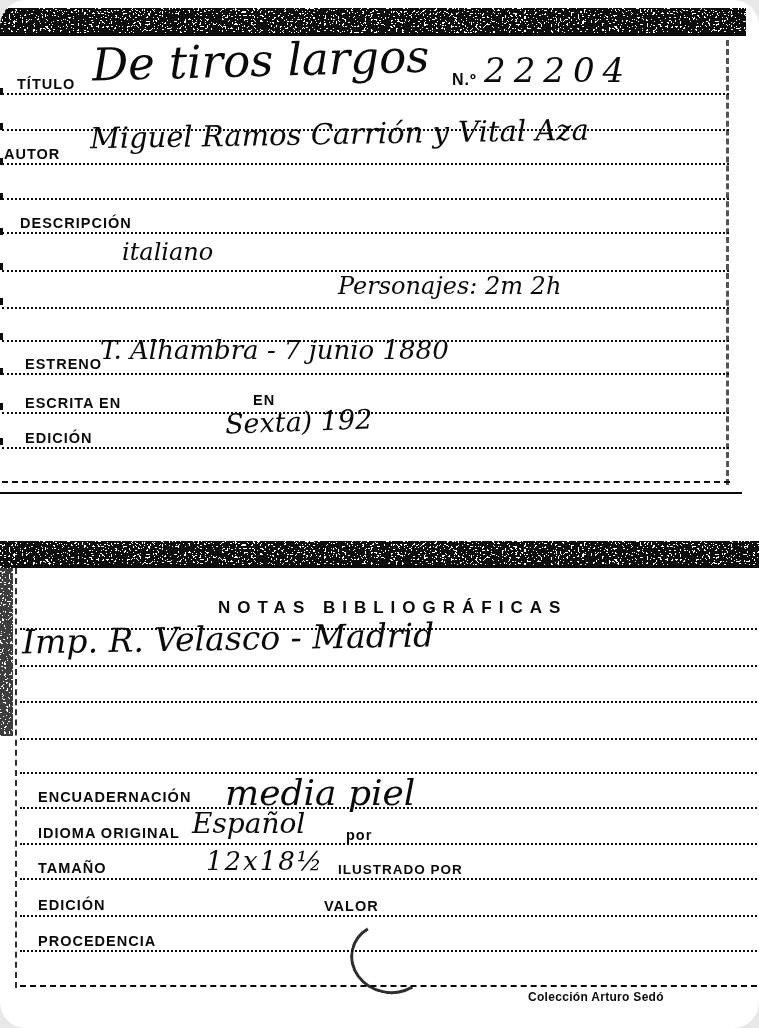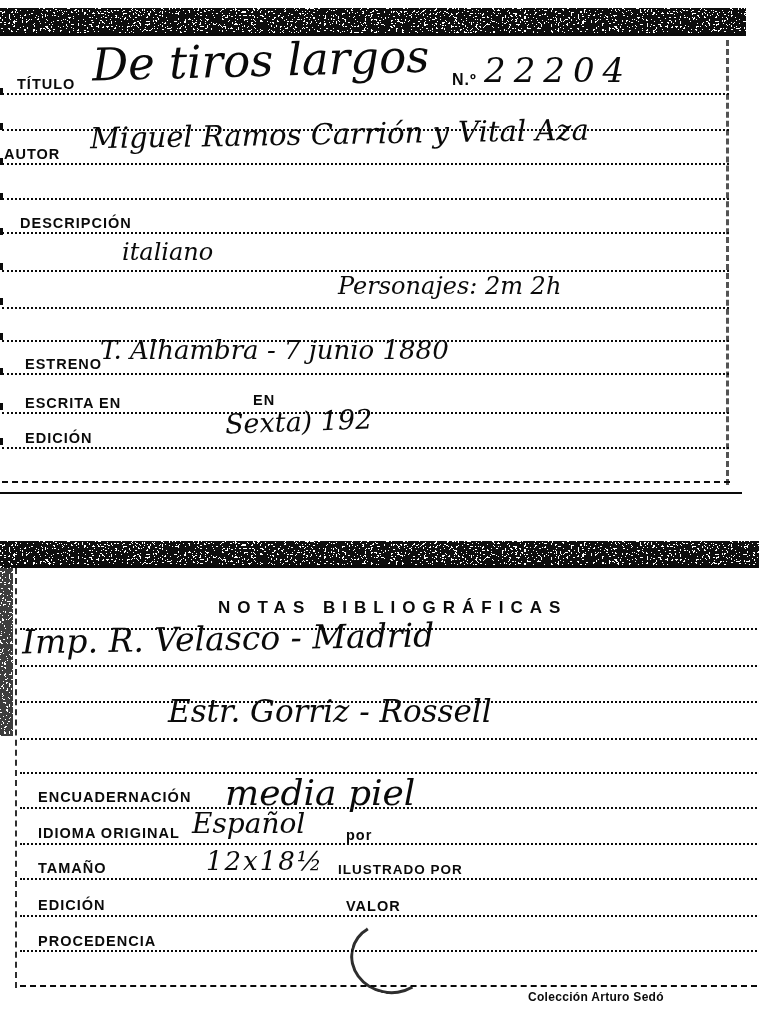--- a/index.html
+++ b/index.html
@@ -4,20 +4,21 @@
 <style>
   html,body{margin:0;padding:0;background:#e8e8e8;}
   .page{
     position:relative;
     width:759px;height:1028px;
     background:#ffffff;
     overflow:hidden;
     font-family:"Liberation Sans", sans-serif;
     color:#0a0a0a;
     margin:0 auto;
+    border-radius:26px;
   }
   .abs{position:absolute;}
   
   .lbl{
     font-family:"Liberation Sans", sans-serif;
     font-weight:bold;
     font-size:14.5px;
     letter-spacing:1px;
     color:#0a0a0a;
     white-space:nowrap;
@@ -143,35 +144,34 @@
   <div class="abs dotline" style="left:20px;top:738px;width:737px"></div>
   <div class="abs dotline" style="left:20px;top:772px;width:737px"></div>
   <div class="abs dotline" style="left:20px;top:807px;width:737px"></div>
   <div class="abs dotline" style="left:20px;top:843px;width:737px"></div>
   <div class="abs dotline" style="left:20px;top:878px;width:737px"></div>
   <div class="abs dotline" style="left:20px;top:915px;width:737px"></div>
   <div class="abs dotline" style="left:20px;top:950px;width:737px"></div>
   <div class="abs dashline" style="left:20px;top:985px;width:737px"></div>
 
   <div class="abs hw" style="left:22px;top:622px;font-size:33px;transform:rotate(-1deg)">Imp. R. Velasco - Madrid</div>
-  <div class="abs hw" style="left:168px;top:696px;font-size:31px">Estr. Gorriz - Rossell</div>
 
   <div class="abs lbl" style="left:38px;top:789px">ENCUADERNACIÓN</div>
   <div class="abs hw" style="left:225px;top:775px;font-size:36px">media piel</div>
 
   <div class="abs lbl" style="left:38px;top:825px">IDIOMA ORIGINAL</div>
   <div class="abs hw" style="left:192px;top:810px;font-size:28px">Español</div>
   <div class="abs lbl" style="left:346px;top:827px;text-transform:none">por</div>
 
   <div class="abs lbl" style="left:38px;top:860px">TAMAÑO</div>
   <div class="abs hw" style="left:206px;top:848px;font-size:26px;letter-spacing:2px">12x18½</div>
   <div class="abs lbl lbl-sm" style="left:338px;top:862px">ILUSTRADO POR</div>
 
   <div class="abs lbl" style="left:38px;top:897px">EDICIÓN</div>
-  <div class="abs lbl" style="left:346px;top:898px">VALOR</div>
+  <div class="abs lbl" style="left:324px;top:898px">VALOR</div>
 
   <div class="abs lbl" style="left:38px;top:933px">PROCEDENCIA</div>
 
   <div class="abs stamp-circle" style="left:350px;top:922px"></div>
 
   <div class="abs footer-print" style="left:528px;top:990px">Colección Arturo Sedó</div>
 
 </div>
 
 </body></html>

